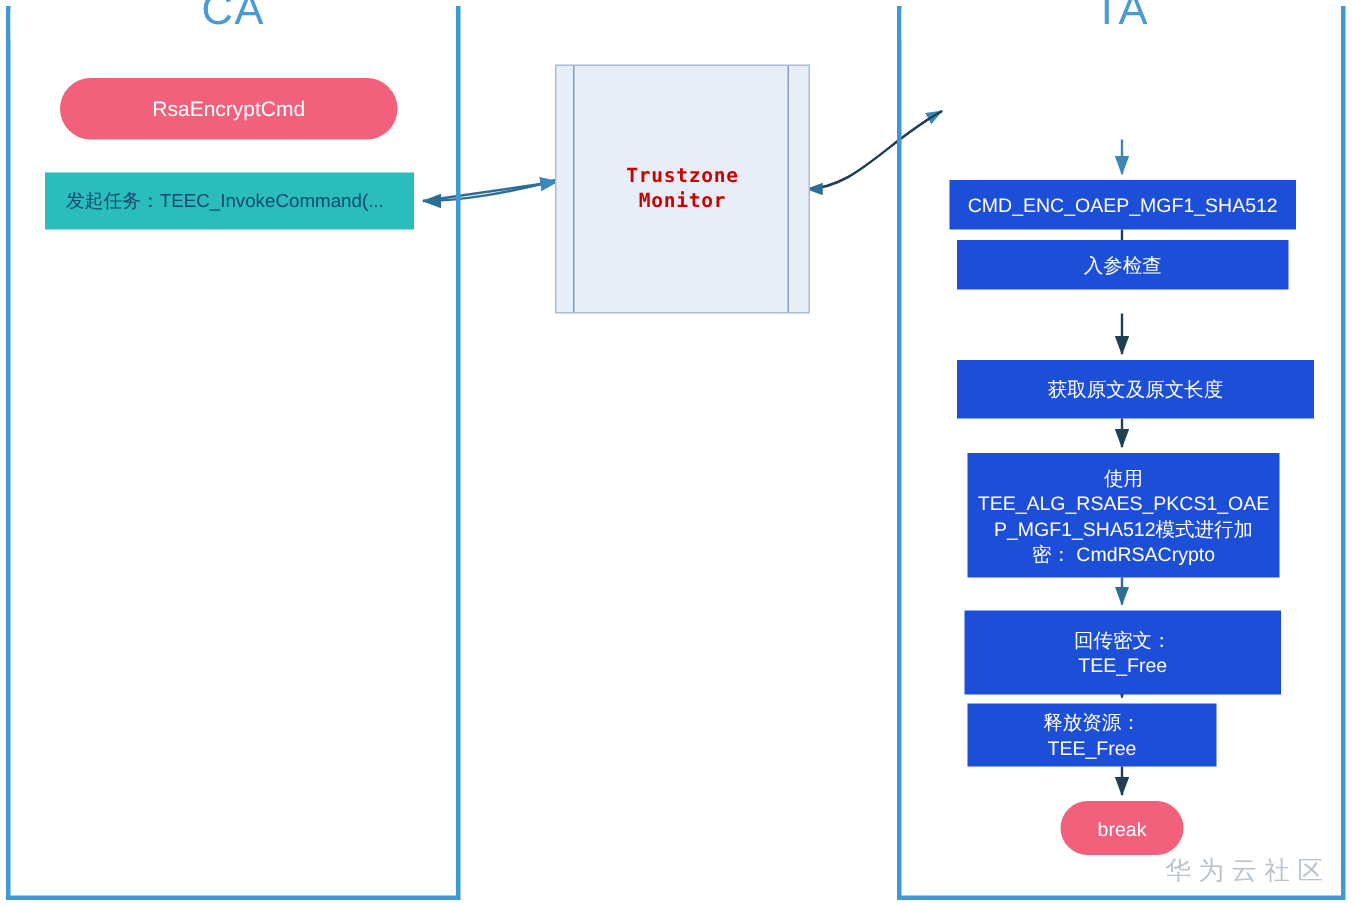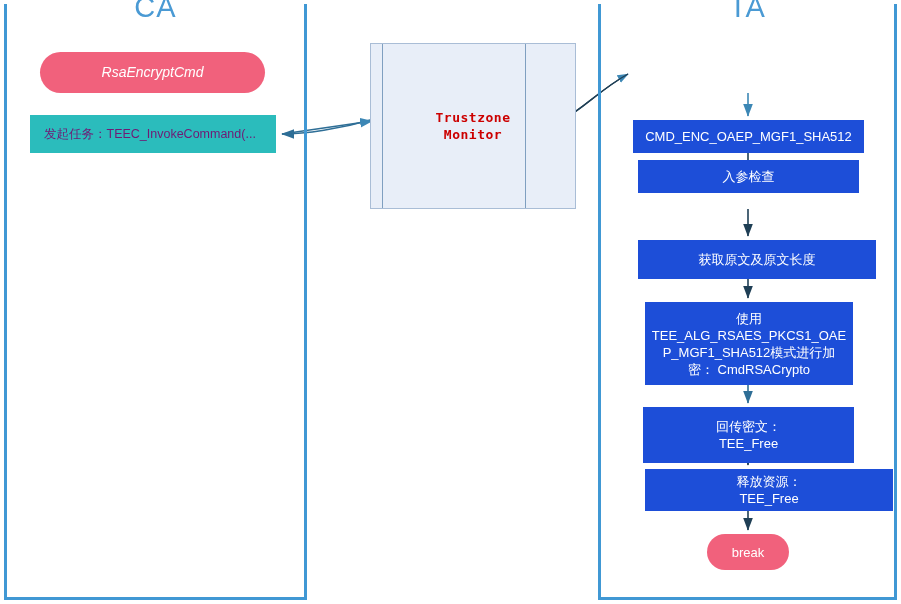--- a/index.html
+++ b/index.html
@@ -40,21 +40,21 @@
     font-weight: 400;
   }
   #panel-ca  { left: 4px;   top: 4px; width: 303px; height: 596px; }
   #panel-ta  { left: 598px; top: 4px; width: 299px; height: 596px; }
 
   
   #monitor {
     position: absolute;
     left: 370px;
     top: 43px;
-    width: 206px;
+    width: 170px;
     height: 166px;
     background: #e8eef8;
     border: 1px solid #a9bdd6;
     box-sizing: border-box;
   }
   .mon-line {
     position: absolute;
     top: 0;
     width: 1px;
     height: 100%;
@@ -92,41 +92,40 @@
     white-space: pre-line;
   }
   .node.pill {
     background: #f1617c;
     border-radius: 100px;
   }
   .node.rect {
     background: #1d4ed8;
   }
   .node.italic {
-    font-style: italic;
     font-size: 14px;
   }
 
   #n-rsaencryptcmd { left: 40px;  top: 52px;  width: 225px; height: 41px; }
   #n-ca-invoke {
     left: 30px; top: 115px; width: 246px; height: 38px;
-    background: #2bbcbc; color: #701a75;
+    background: #2bbcbc; color: #0c4a6e;
     font-size: 12.5px; line-height: 17px;
     text-align: left; justify-content: flex-start;
     padding: 0 6px;
   }
   #n-ca-invoke .ln1 { display:block; text-indent: 8px; }
 
   #n-ta-entry      { left: 633px; top: 55px;  width: 231px; height: 38px; }
   #n-cmd-enc       { left: 633px; top: 120px; width: 231px; height: 33px; }
   #n-param-check   { left: 638px; top: 160px; width: 221px; height: 33px; }
   #n-get-plain     { left: 638px; top: 240px; width: 238px; height: 39px; }
   #n-encrypt       { left: 645px; top: 302px; width: 208px; height: 83px; text-align: center; }
   #n-return-cipher { left: 643px; top: 407px; width: 211px; height: 56px; }
-  #n-free-res      { left: 645px; top: 469px; width: 248px; height: 42px; }
+  #n-free-res      { left: 645px; top: 469px; width: 166px; height: 42px; }
   #n-break         { left: 707px; top: 534px; width: 82px; height: 36px; }
 
   
   #wires {
     position: absolute;
     left: 0; top: 0;
     width: 901px; height: 604px;
     pointer-events: none;
   }
 
@@ -218,14 +217,15 @@
 密： CmdRSACrypto</div>
 
   <div class="node rect" id="n-return-cipher">回传密文：
 TEE_Free</div>
 
   <div class="node rect" id="n-free-res">释放资源：
 TEE_Free</div>
 
   <div class="node pill" id="n-break">break</div>
 
+  <div id="watermark">华为云社区</div>
 
 </div>
 
 </body></html>

